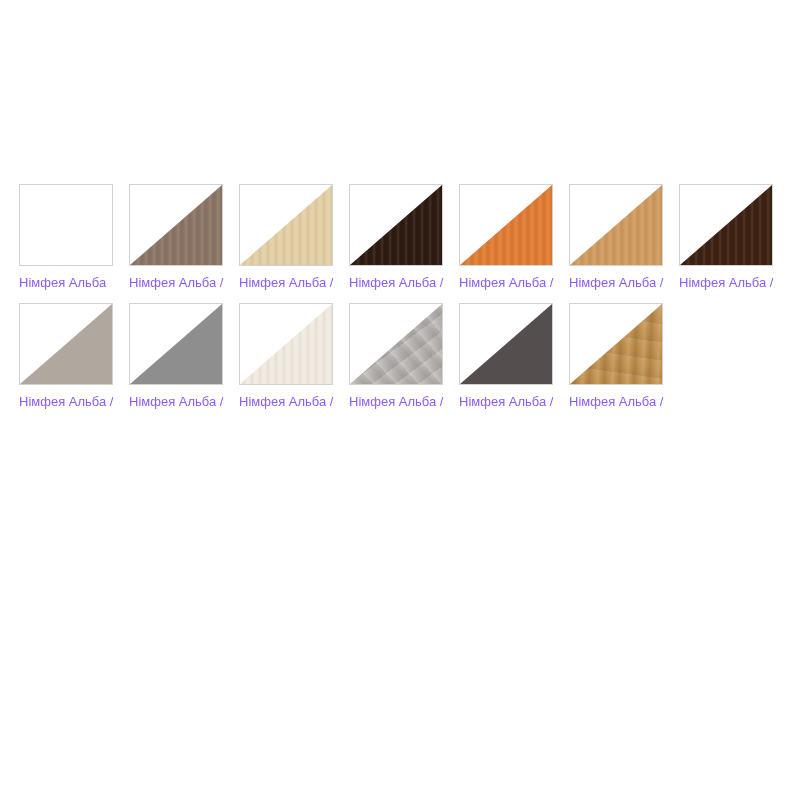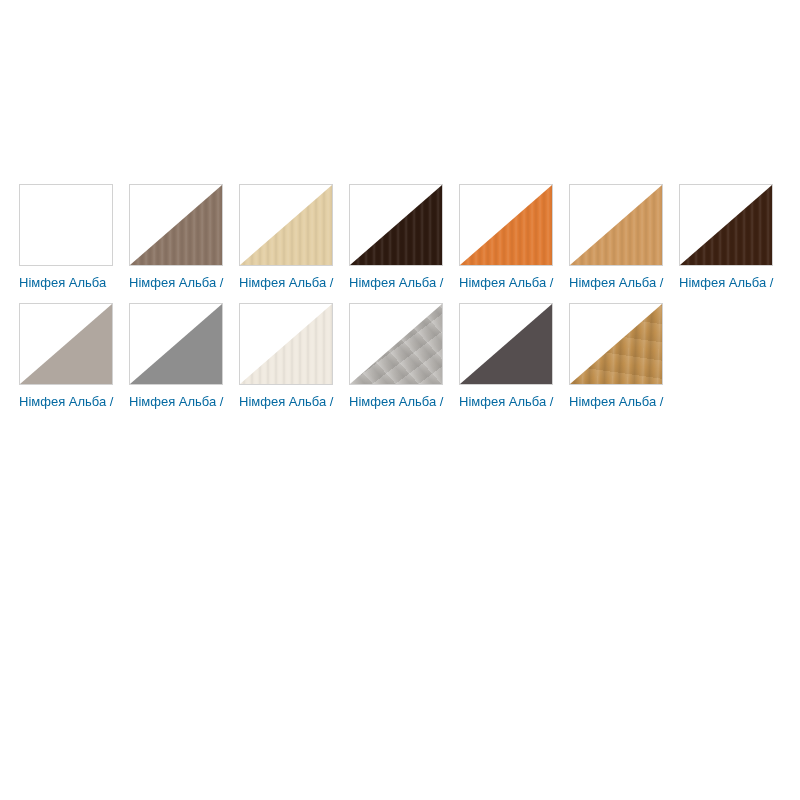--- a/index.html
+++ b/index.html
@@ -96,21 +96,21 @@
   }
 
   .swatch-fill.flat {
     background-image: none;
   }
 
   .swatch-label {
     margin-top: 9px;
     font-size: 13px;
     line-height: 16px;
-    color: #0369a1;
+    color: #8b5cf6;
     width: 96px;
     word-break: break-word;
   }
 </style>
 </head>
 <body style="background: rgb(255, 255, 255);">
 
 <div id="color-picker">
   <div class="swatch-row">
       <div class="swatch-item">

